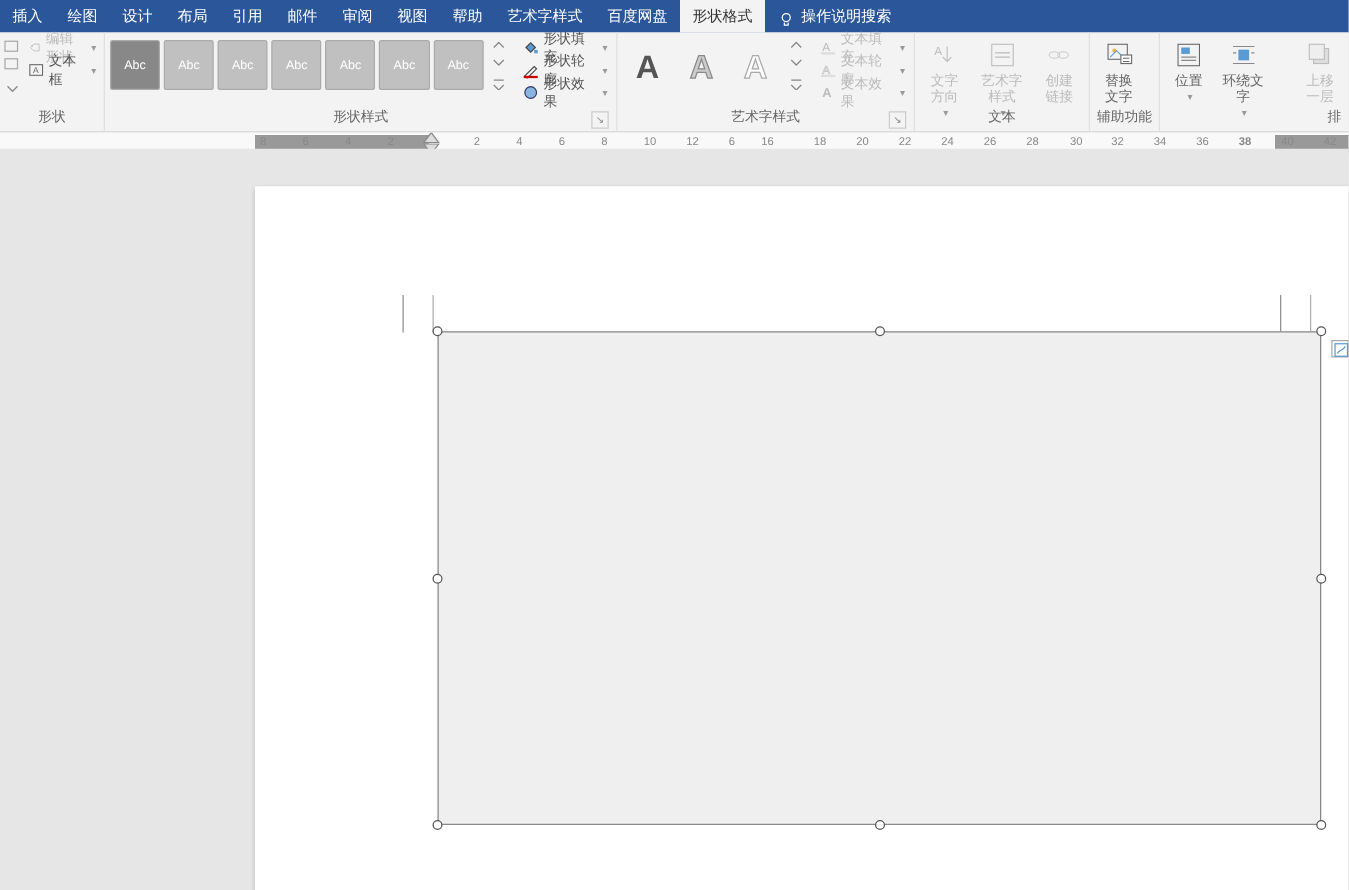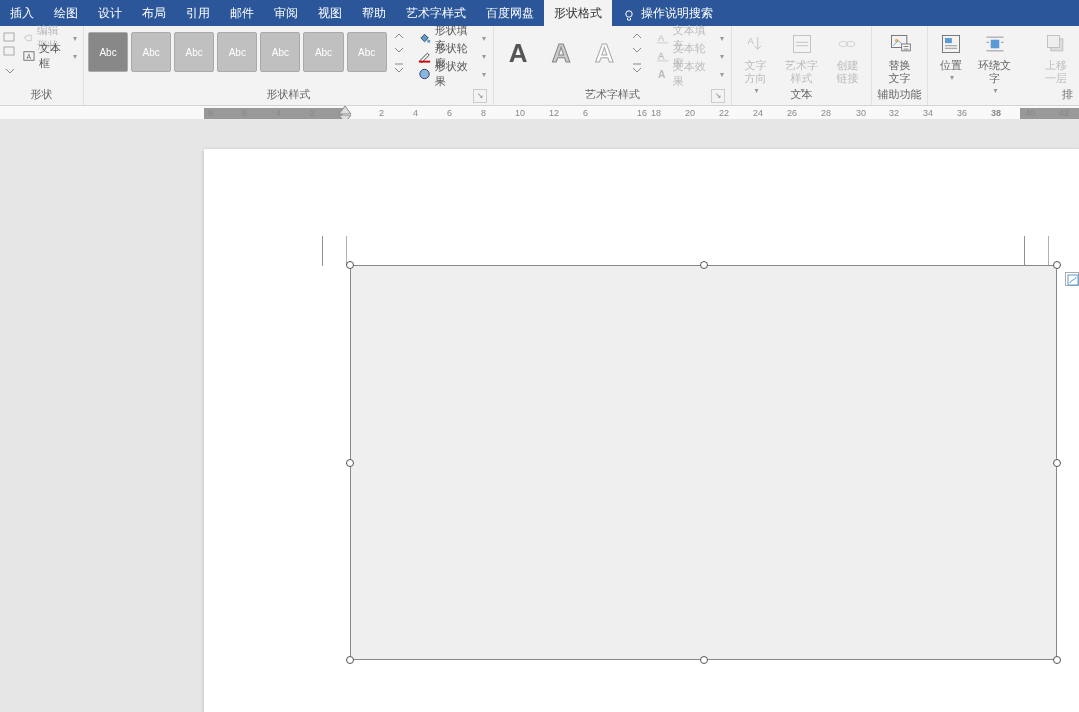--- a/index.html
+++ b/index.html
@@ -233,21 +233,21 @@
               <ellipse cx="18" cy="14" rx="5" ry="3" fill="none" stroke="#ccc"></ellipse>
             </svg>
         </div>
         <div class="big-btn-label">创建链接</div>
       </div>
     </div>
     <div class="ribbon-group-label">文本</div>
   </div>
 
   <div class="ribbon-group" style="flex:0 0 56px;">
-    <div class="ribbon-group-content" style="justify-content:center;">
+    <div class="ribbon-group-content" style="">
       <div class="big-btn">
         <div class="big-btn-icon">
           <svg viewBox="0 0 28 28" width="24" height="24">
               <rect x="4" y="4" width="18" height="14" fill="none" stroke="#666"></rect>
               <circle cx="10" cy="10" r="2" fill="#f4b042"></circle>
               <path d="M6 16 L12 10 L18 16" fill="none" stroke="#5b9bd5"></path>
               <rect x="16" y="14" width="10" height="8" fill="#fff" stroke="#666"></rect>
               <line x1="18" y1="17" x2="24" y2="17" stroke="#666"></line>
               <line x1="18" y1="20" x2="24" y2="20" stroke="#666"></line>
             </svg>
@@ -309,21 +309,21 @@
     <span class="ruler-tick" style="left:38px;">6</span>
     <span class="ruler-tick" style="left:72px;">4</span>
     <span class="ruler-tick" style="left:106px;">2</span>
     <span class="ruler-tick" style="left:175px;">2</span>
     <span class="ruler-tick" style="left:209px;">4</span>
     <span class="ruler-tick" style="left:243px;">6</span>
     <span class="ruler-tick" style="left:277px;">8</span>
     <span class="ruler-tick" style="left:311px;">10</span>
     <span class="ruler-tick" style="left:345px;">12</span>
     <span class="ruler-tick" style="left:379px;">6</span>
-    <span class="ruler-tick" style="left:433px;">16</span>
+    <span class="ruler-tick" style="left:405px;">16</span>
     <span class="ruler-tick" style="left:447px;">18</span>
     <span class="ruler-tick" style="left:481px;">20</span>
     <span class="ruler-tick" style="left:515px;">22</span>
     <span class="ruler-tick" style="left:549px;">24</span>
     <span class="ruler-tick" style="left:583px;">26</span>
     <span class="ruler-tick" style="left:617px;">28</span>
     <span class="ruler-tick" style="left:652px;text-align:center;">30</span>
     <span class="ruler-tick" style="left:685px;">32</span>
     <span class="ruler-tick" style="left:719px;">34</span>
     <span class="ruler-tick" style="left:753px;">36</span>

